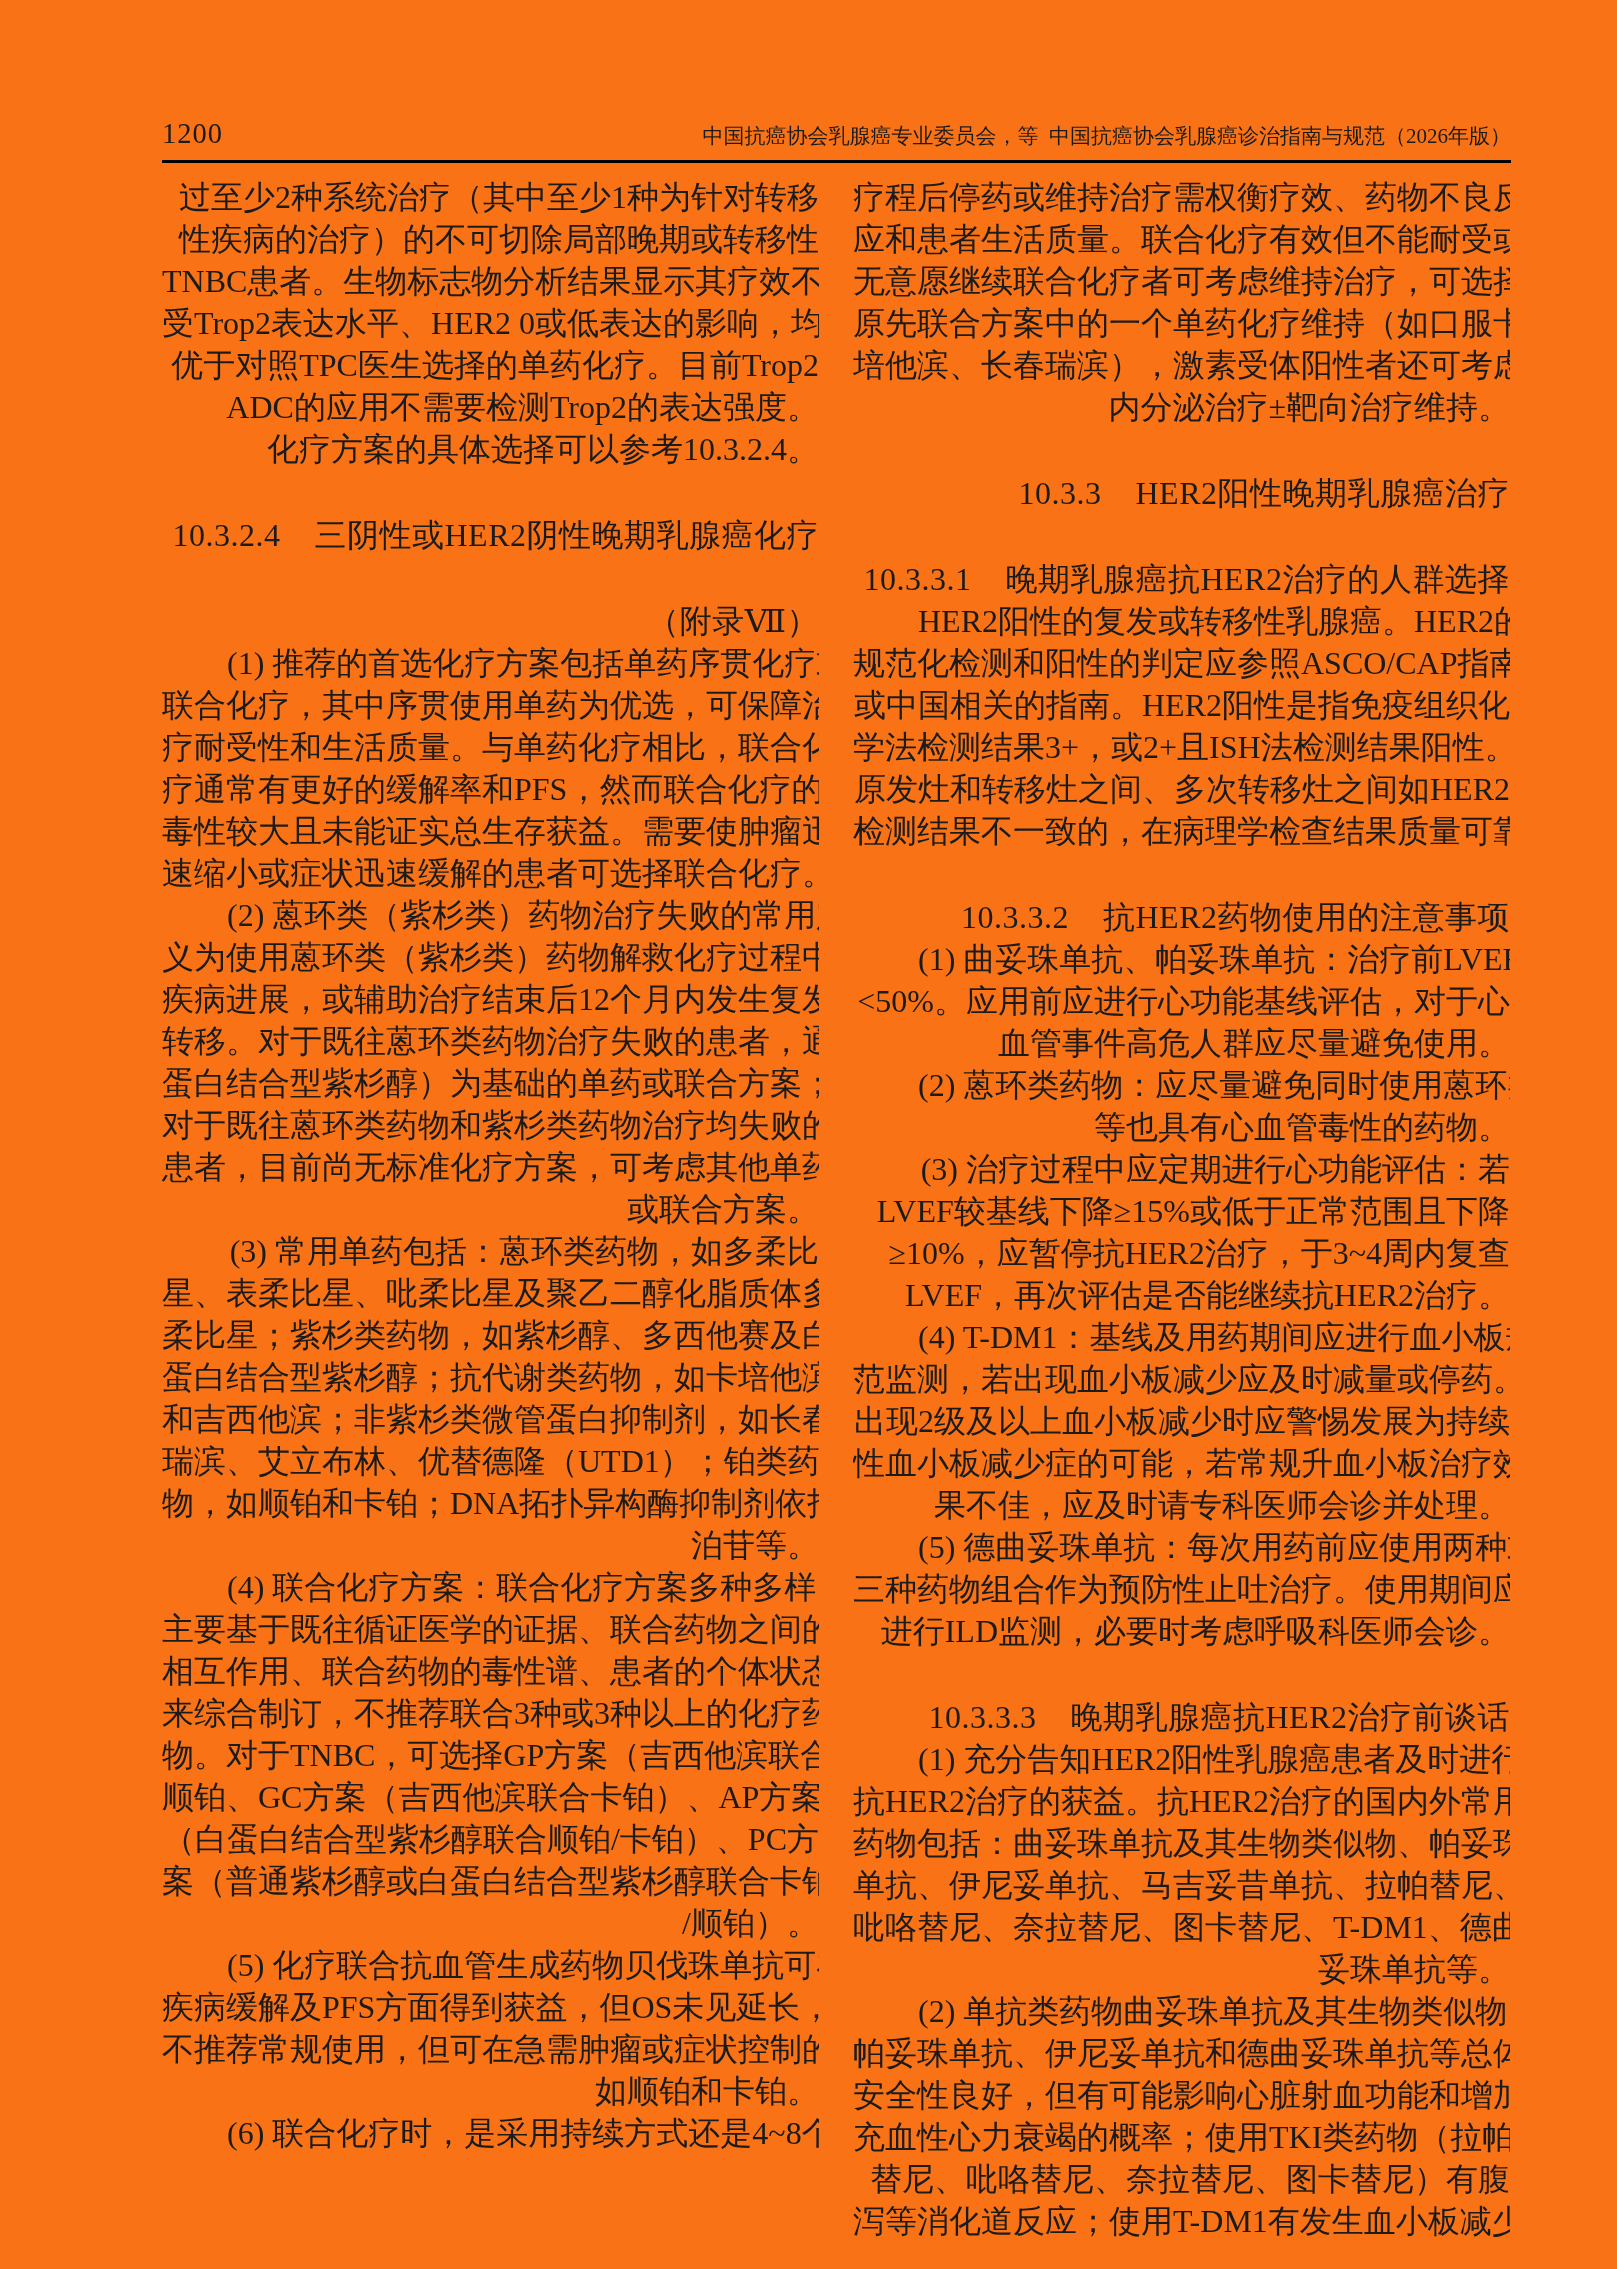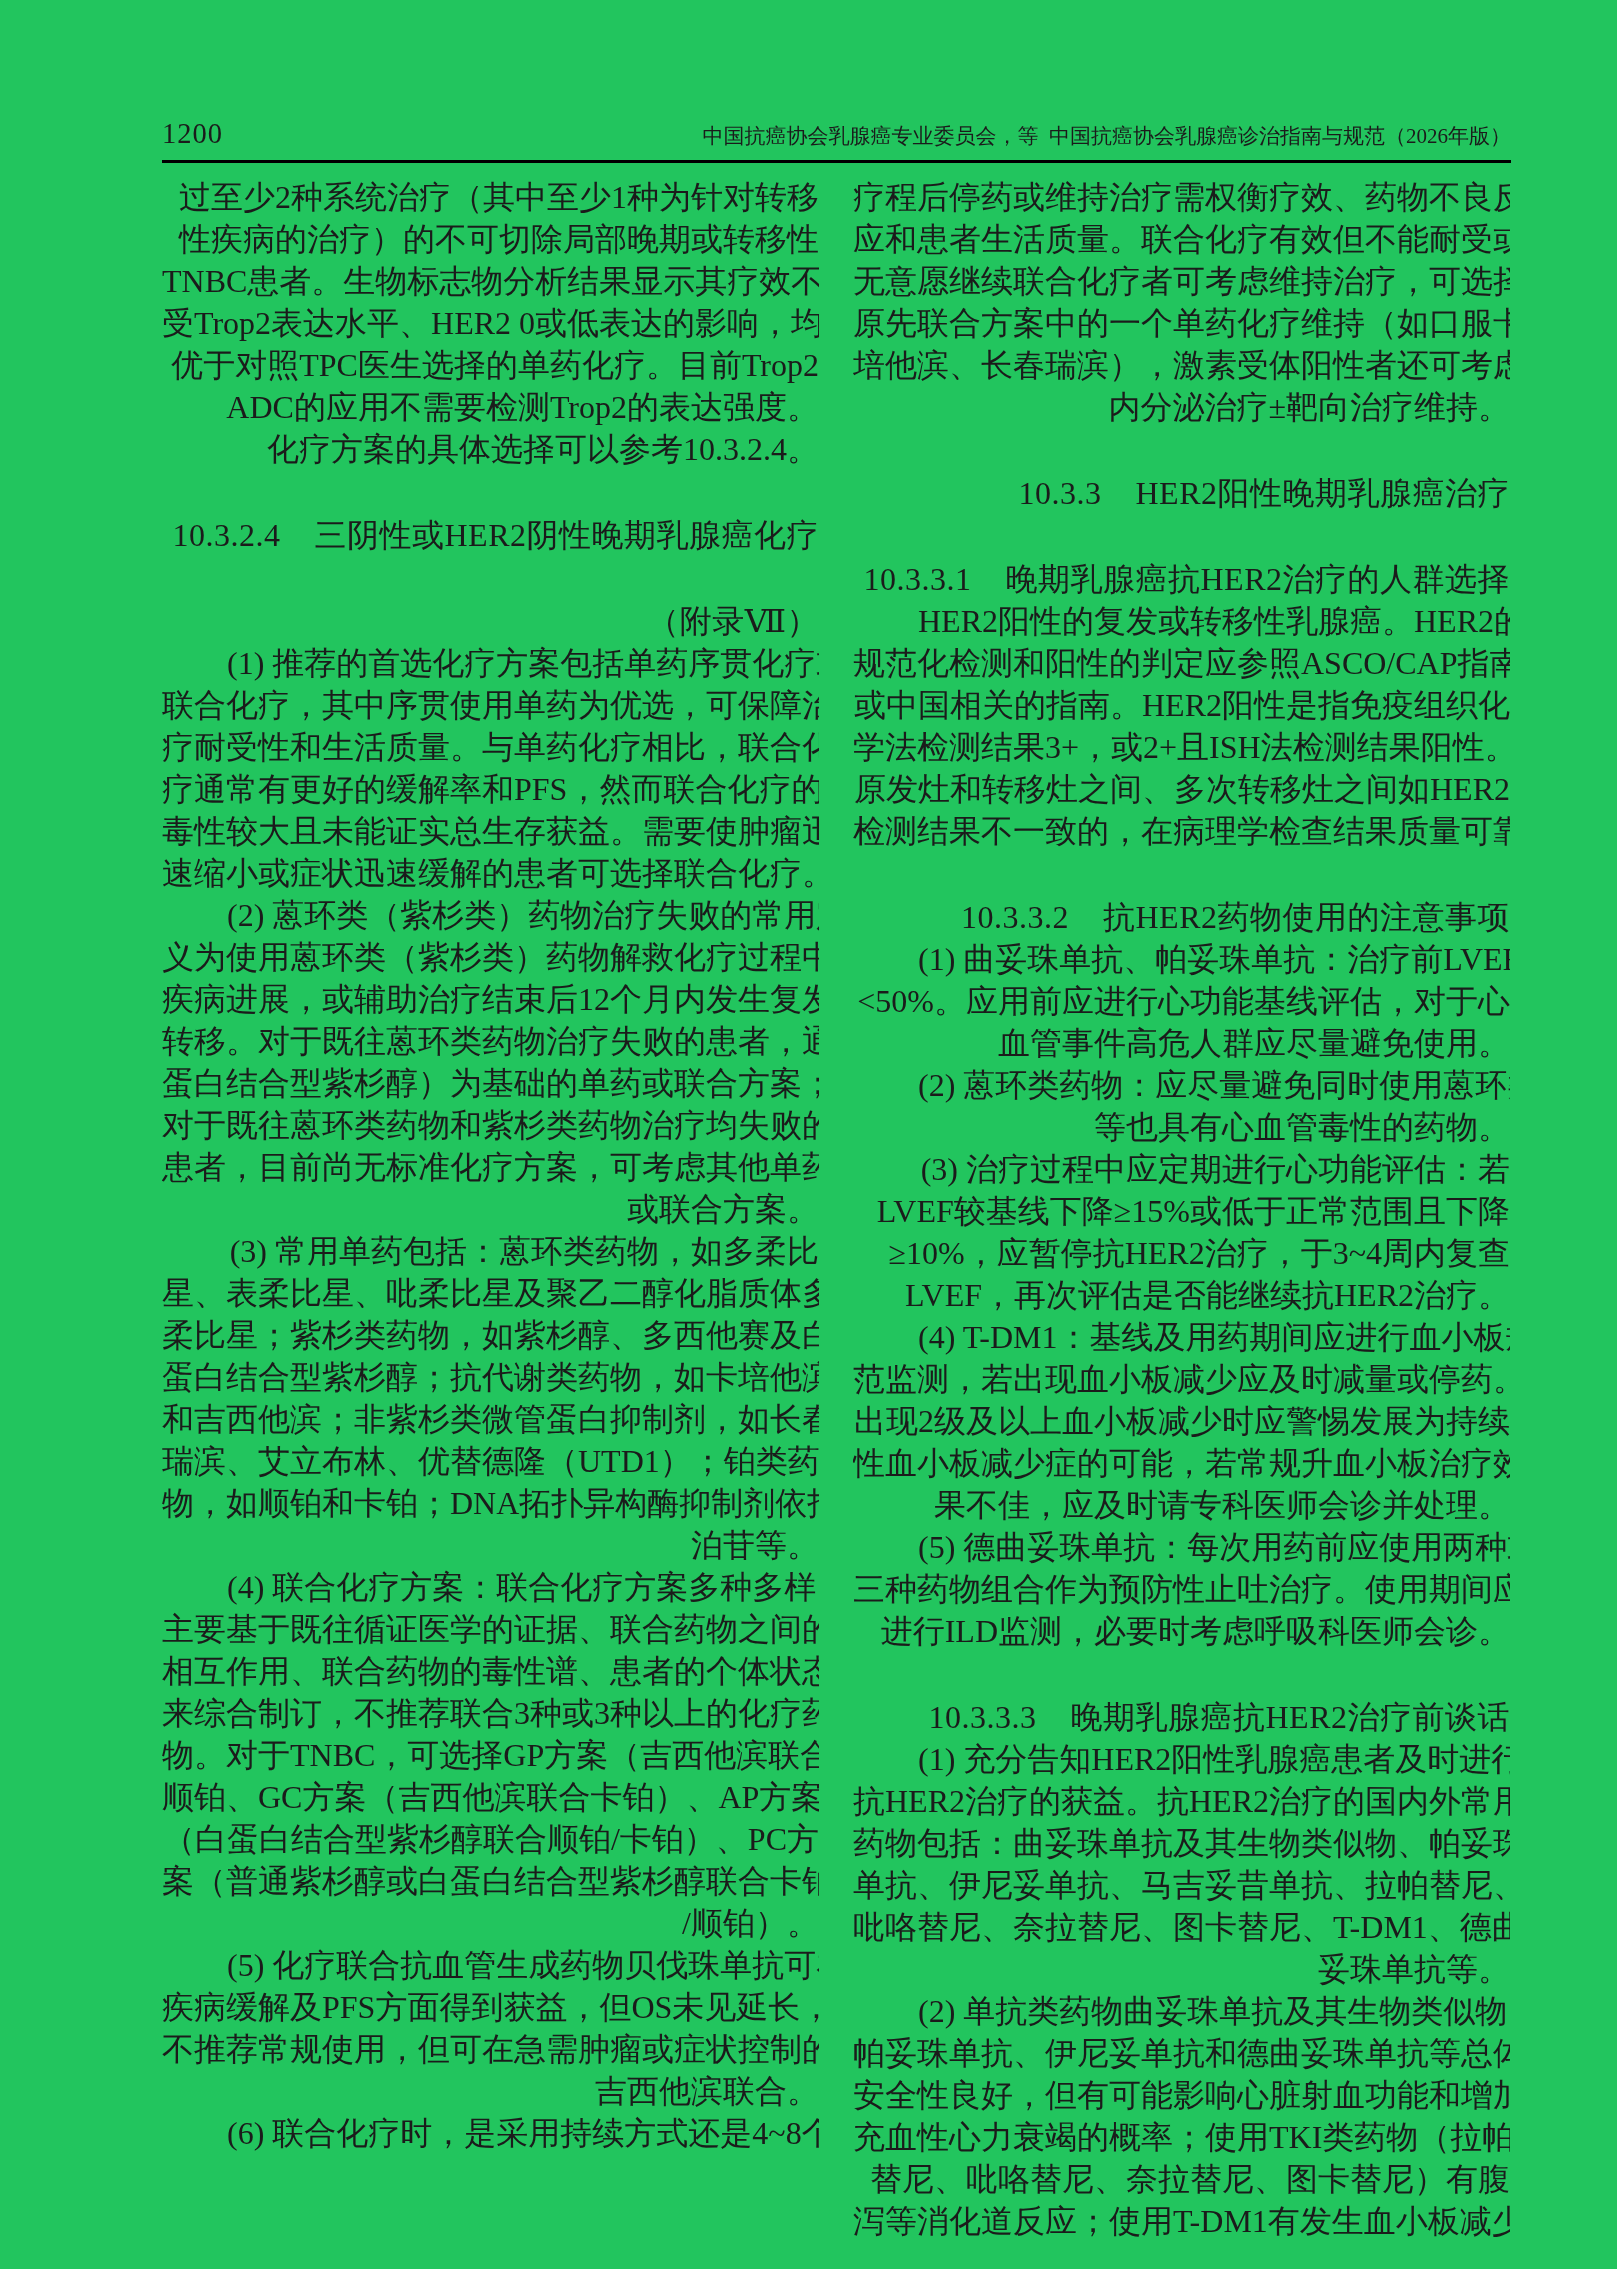--- a/index.html
+++ b/index.html
@@ -5,21 +5,21 @@
   html,body{margin:0;padding:0;}
   body{
     background:#e8e8e8;
     font-family:"Liberation Serif","DejaVu Serif",serif;
   }
   .page{
     position:relative;
     width:1618px;
     height:2269px;
     margin:0 auto;
-    background:#22c55e;
+    background:#f97316;
     box-sizing:border-box;
     padding:118px 107px 0 162px;
     color:#1b1b1b;
     overflow:hidden;
   }
   .page-header{
     display:flex;
     justify-content:space-between;
     align-items:baseline;
     border-bottom:3.8px solid #000;
@@ -105,21 +105,21 @@
         <div class="line">相互作用、联合药物的毒性谱、患者的个体状态</div>
         <div class="line">来综合制订，不推荐联合3种或3种以上的化疗药</div>
         <div class="line">物。对于TNBC，可选择GP方案（吉西他滨联合</div>
         <div class="line">顺铂、GC方案（吉西他滨联合卡铂）、AP方案</div>
         <div class="line">（白蛋白结合型紫杉醇联合顺铂/卡铂）、PC方</div>
         <div class="line">案（普通紫杉醇或白蛋白结合型紫杉醇联合卡铂</div>
         <div class="line">/顺铂）。</div>
         <div class="line ind">(5) 化疗联合抗血管生成药物贝伐珠单抗可在</div>
         <div class="line">疾病缓解及PFS方面得到获益，但OS未见延长，</div>
         <div class="line">不推荐常规使用，但可在急需肿瘤或症状控制的</div>
-        <div class="line">吉西他滨联合。</div>
+        <div class="line">如顺铂和卡铂。</div>
         <div class="line ind">(6) 联合化疗时，是采用持续方式还是4~8个</div>
     </div>
 
     <div class="column">
       <div class="line">疗程后停药或维持治疗需权衡疗效、药物不良反</div>
         <div class="line">应和患者生活质量。联合化疗有效但不能耐受或</div>
         <div class="line">无意愿继续联合化疗者可考虑维持治疗，可选择</div>
         <div class="line">原先联合方案中的一个单药化疗维持（如口服卡</div>
         <div class="line">培他滨、长春瑞滨），激素受体阳性者还可考虑</div>
         <div class="line">内分泌治疗±靶向治疗维持。</div>

